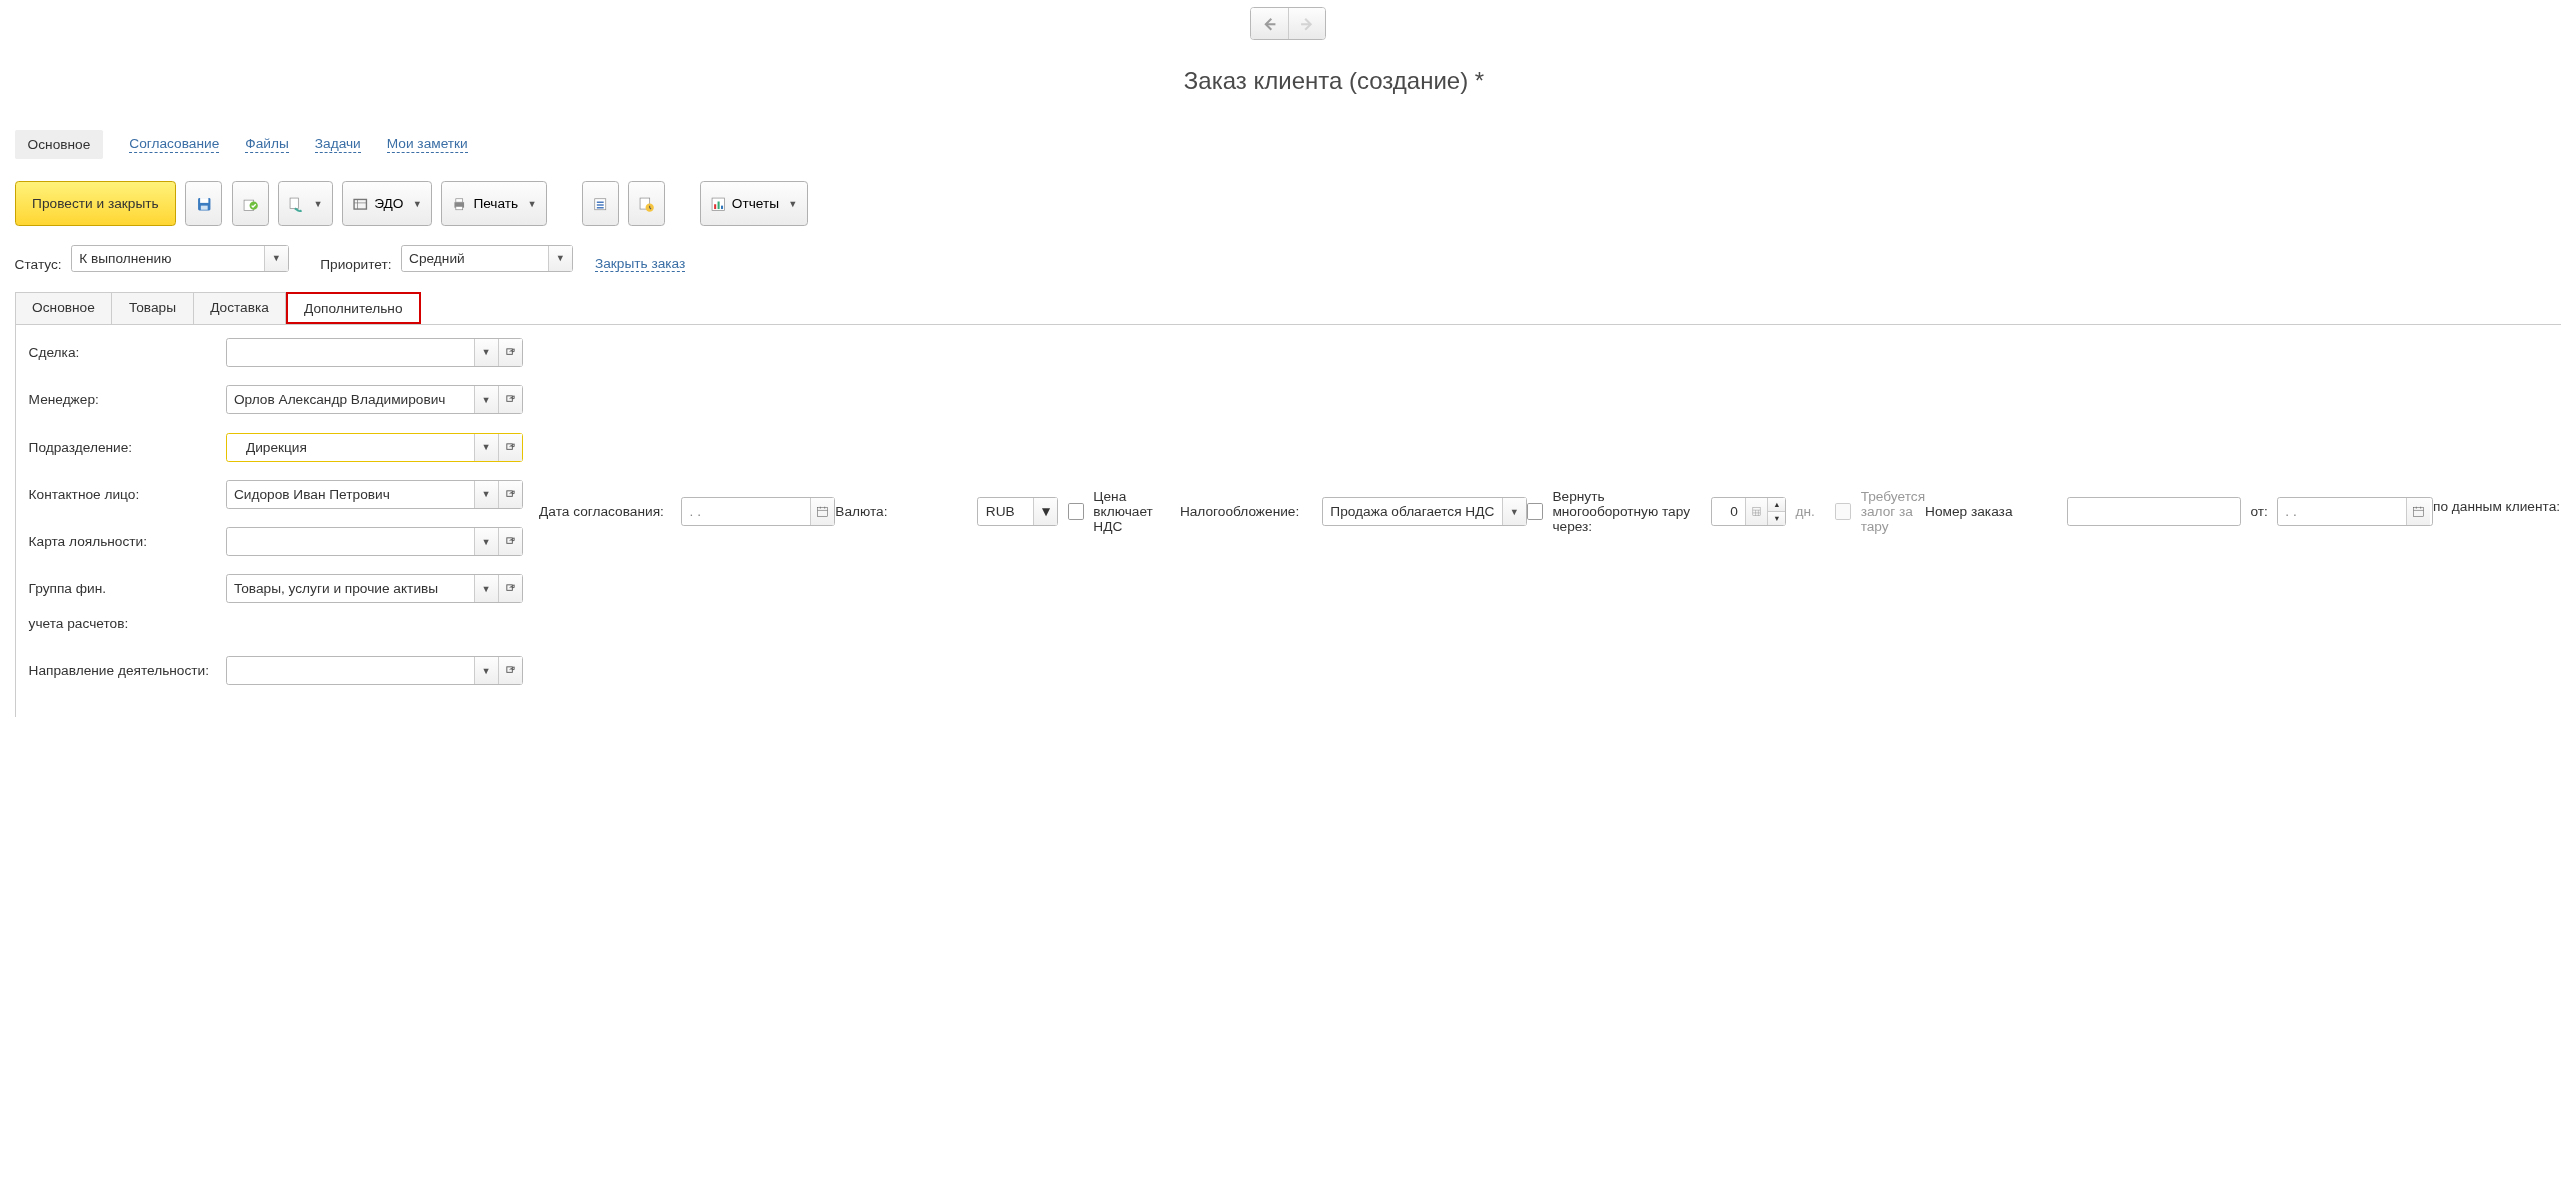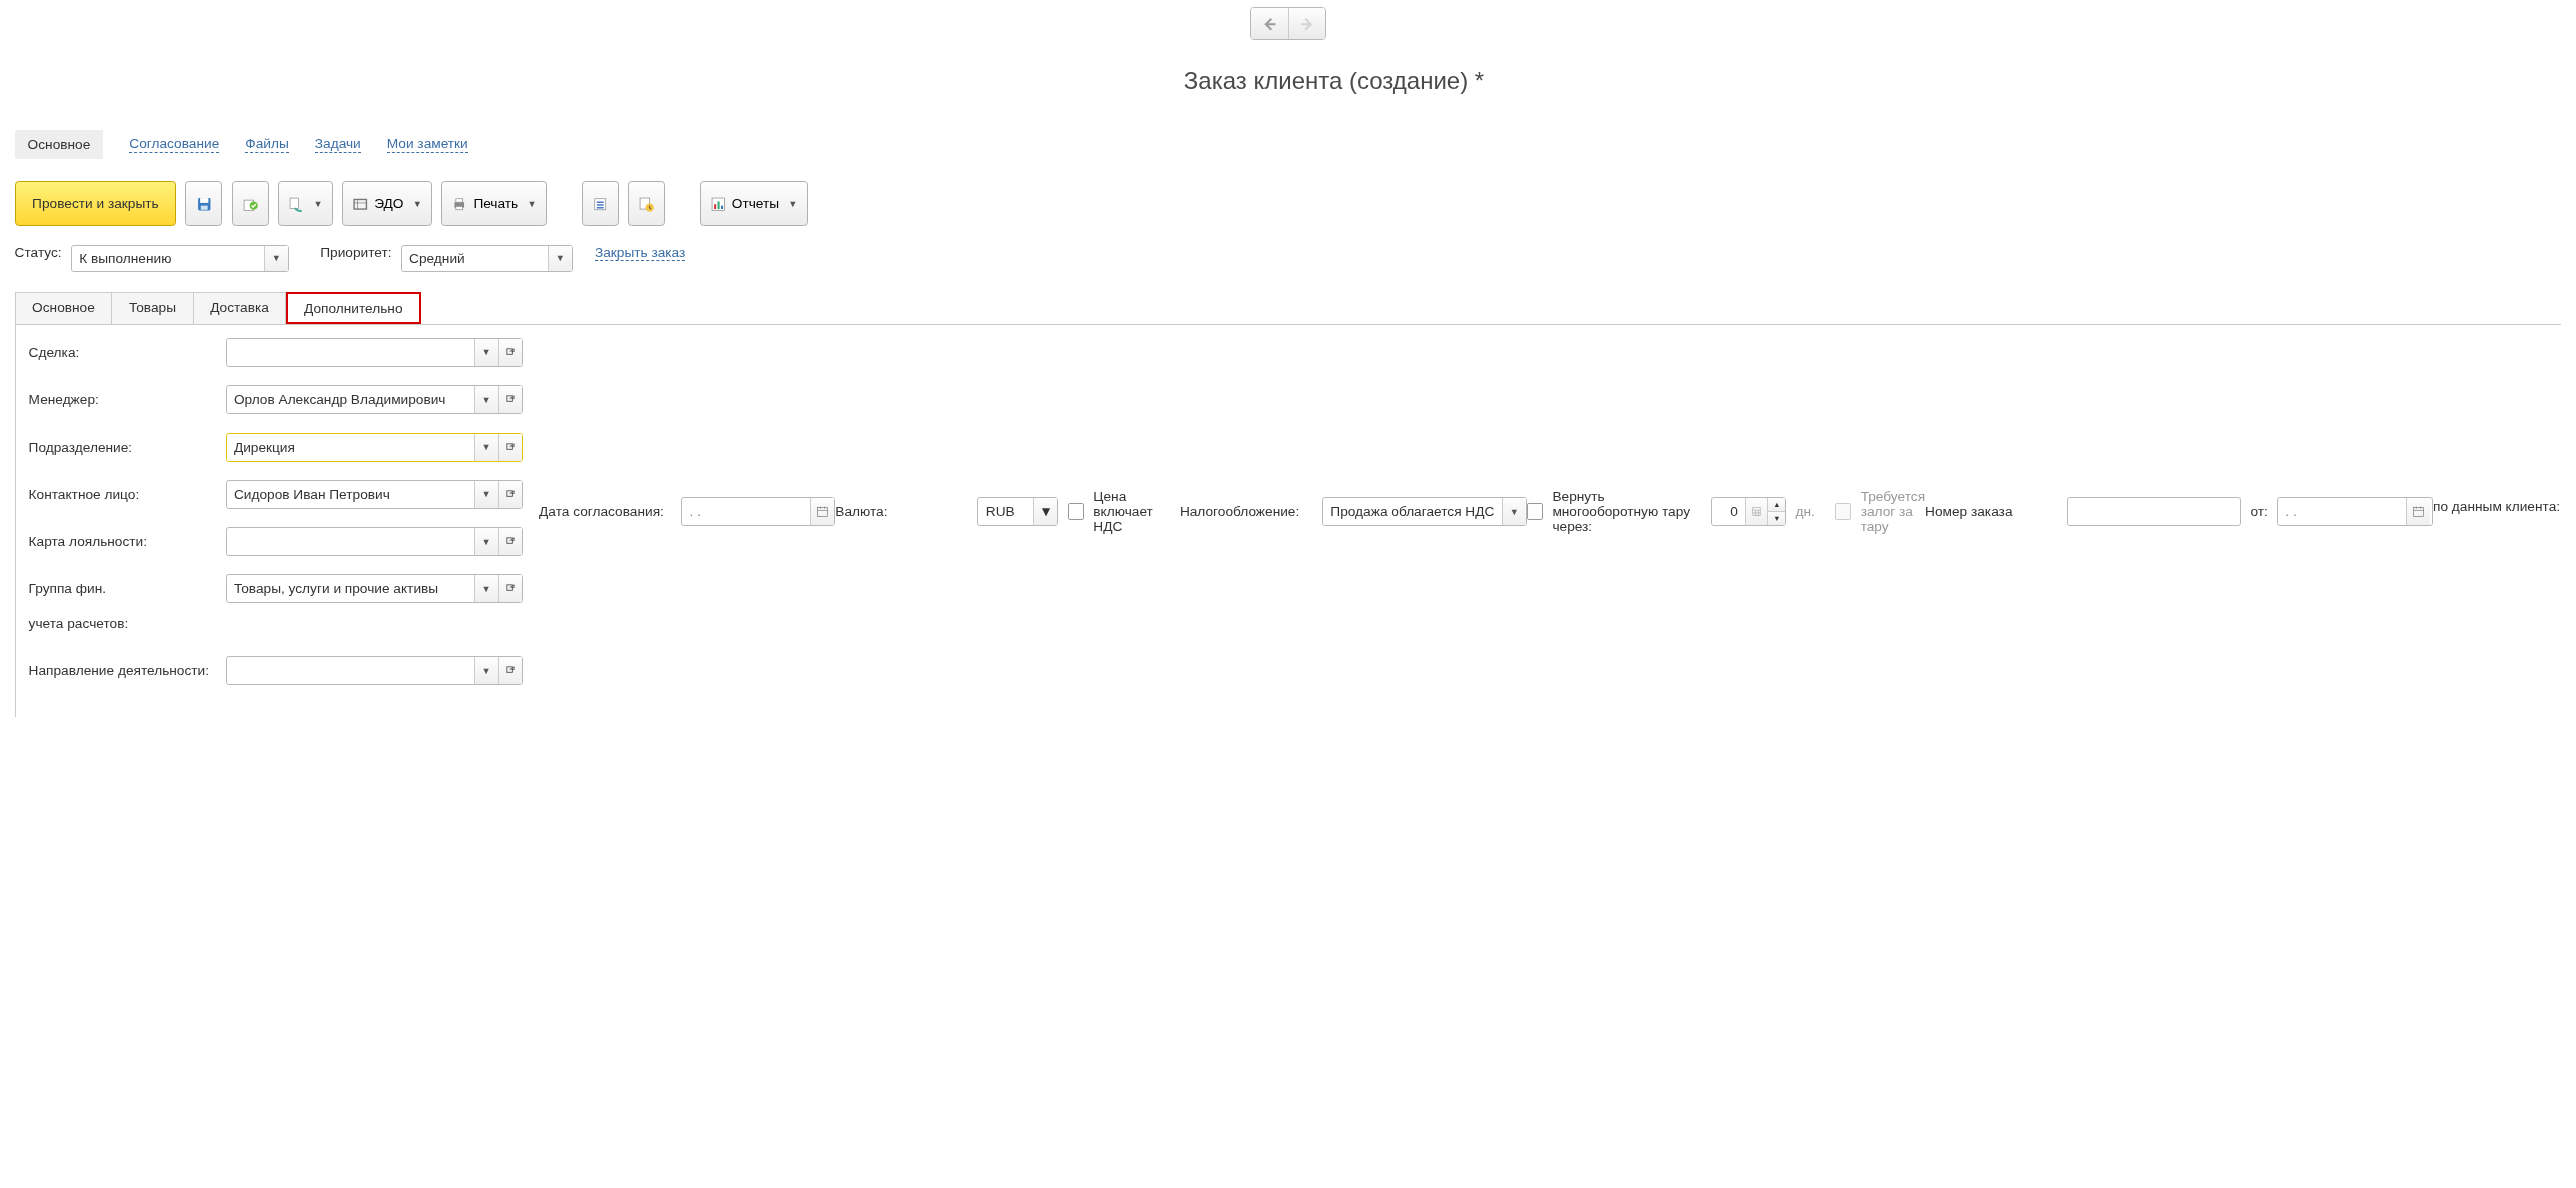--- a/index.html
+++ b/index.html
@@ -98,21 +98,21 @@
   .btn .caret {
     margin-left: 3.7px;
     font-size: 9.2px;
     color: #555;
   }
   .toolbar-gap { width: 16.5px; }
 
   
   .status-row {
     display: flex;
-    align-items: flex-start;
+    align-items: flex-end;
     gap: 9.2px;
     margin-bottom: 20px;
   }
   .status-row .lbl { font-size: 13.7px; }
   .select-wrap {
     display: flex;
     align-items: stretch;
     border: 0.9px solid #b8b8b8;
     border-radius: 2.7px;
     height: 27.5px;
@@ -190,21 +190,21 @@
   .input-wrap {
     display: flex;
     align-items: stretch;
     border: 0.9px solid #b8b8b8;
     border-radius: 2.7px;
     height: 29px;
     background: #fff;
     flex: 1;
     min-width: 0;
   }
-  .input-wrap.highlight-yellow { border: 1.8px solid #e6c200; }
+  .input-wrap.highlight-yellow { border: 1.8px solid #e6c200; padding-left: 12px; }
   .input-wrap .in-text {
     flex: 1;
     padding: 0 7.3px;
     display: flex;
     align-items: center;
     overflow: hidden;
     white-space: nowrap;
   }
 
   .right-grid {

